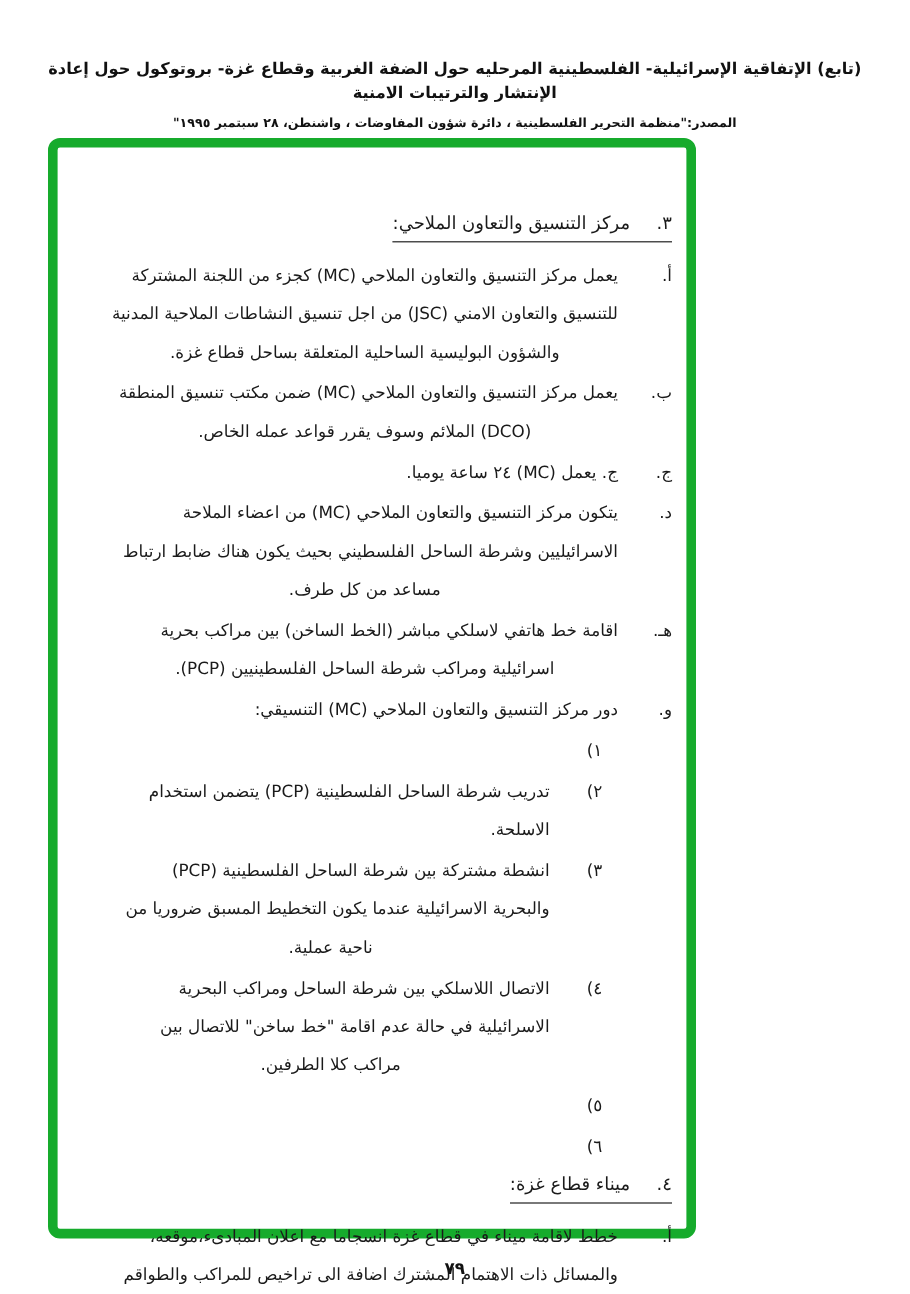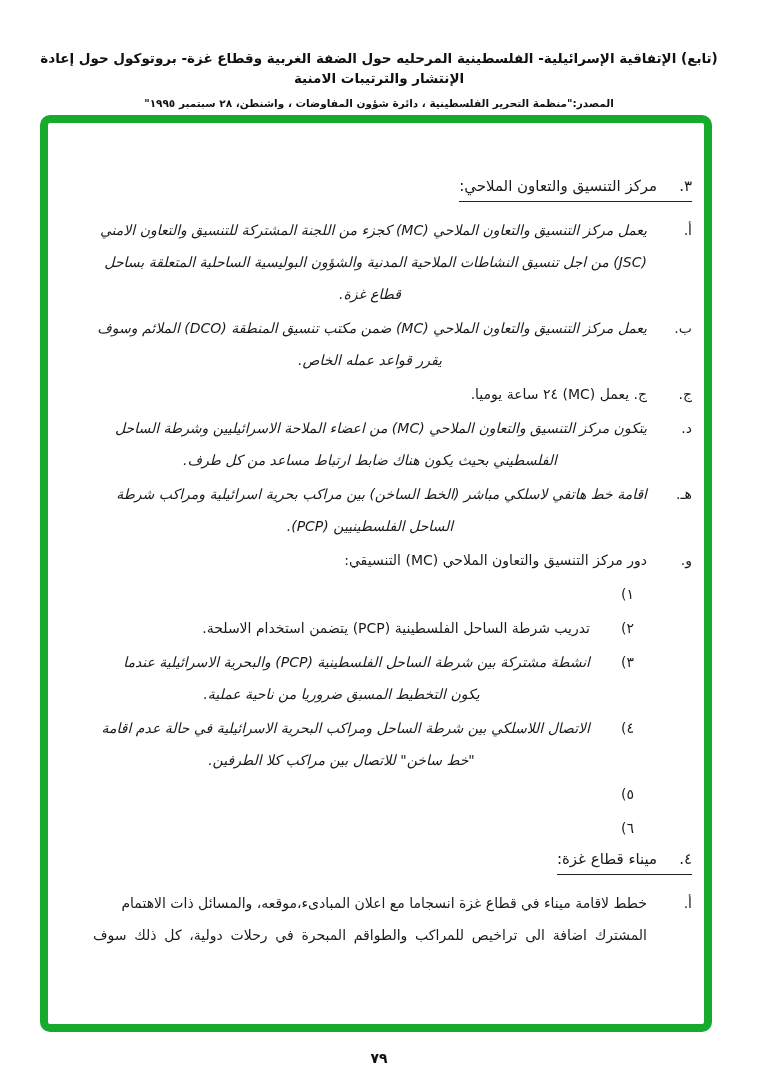--- a/index.html
+++ b/index.html
@@ -16,21 +16,21 @@
     text-align: center; direction: rtl;
   }
   .doc-title {
     font-weight: bold; font-size: 13.5px; line-height: 20px; color: #111; text-align: center;
   }
   .doc-source {
     font-weight: bold; font-size: 10.5px; margin-top: 9px; color: #111;
   }
   .green-frame {
     position: absolute; left: 40px; top: 115px;
-    width: 672px; height: 917px;
+    width: 540px; height: 917px;
     border: 8px solid #16ab2c;
     border-radius: 10px;
     box-sizing: border-box;
     background: #ffffff;
   }
   .frame-content {
     position: absolute; top: 0; bottom: 0; right: 0; left: 0;
     padding: 50px 10px 0 45px;
     direction: rtl;
     font-size: 14px;
@@ -53,21 +53,21 @@
     line-height: 32px;
     padding-right: 2px;
   }
   .clause .ctext {
     flex: 1; margin: 0;
     line-height: 32px;
     text-align: right;
   }
   .clause.sub { padding-right: 58px; }
   .clause.sub .marker { width: 44px; }
-  .j  { text-align: justify; text-align-last: center; font-style: italic; }
+  .j  { text-align: justify; text-align-last: center; }
   .jj { text-align: justify; text-align-last: justify; }
   .r  { text-align: right; }
   .sec4 { }
   .page-number {
     position: absolute; bottom: 12px; left: 0; right: 0;
     text-align: center;
     font-weight: bold; font-size: 14px; color: #111;
   }
 </style>
 </head>

